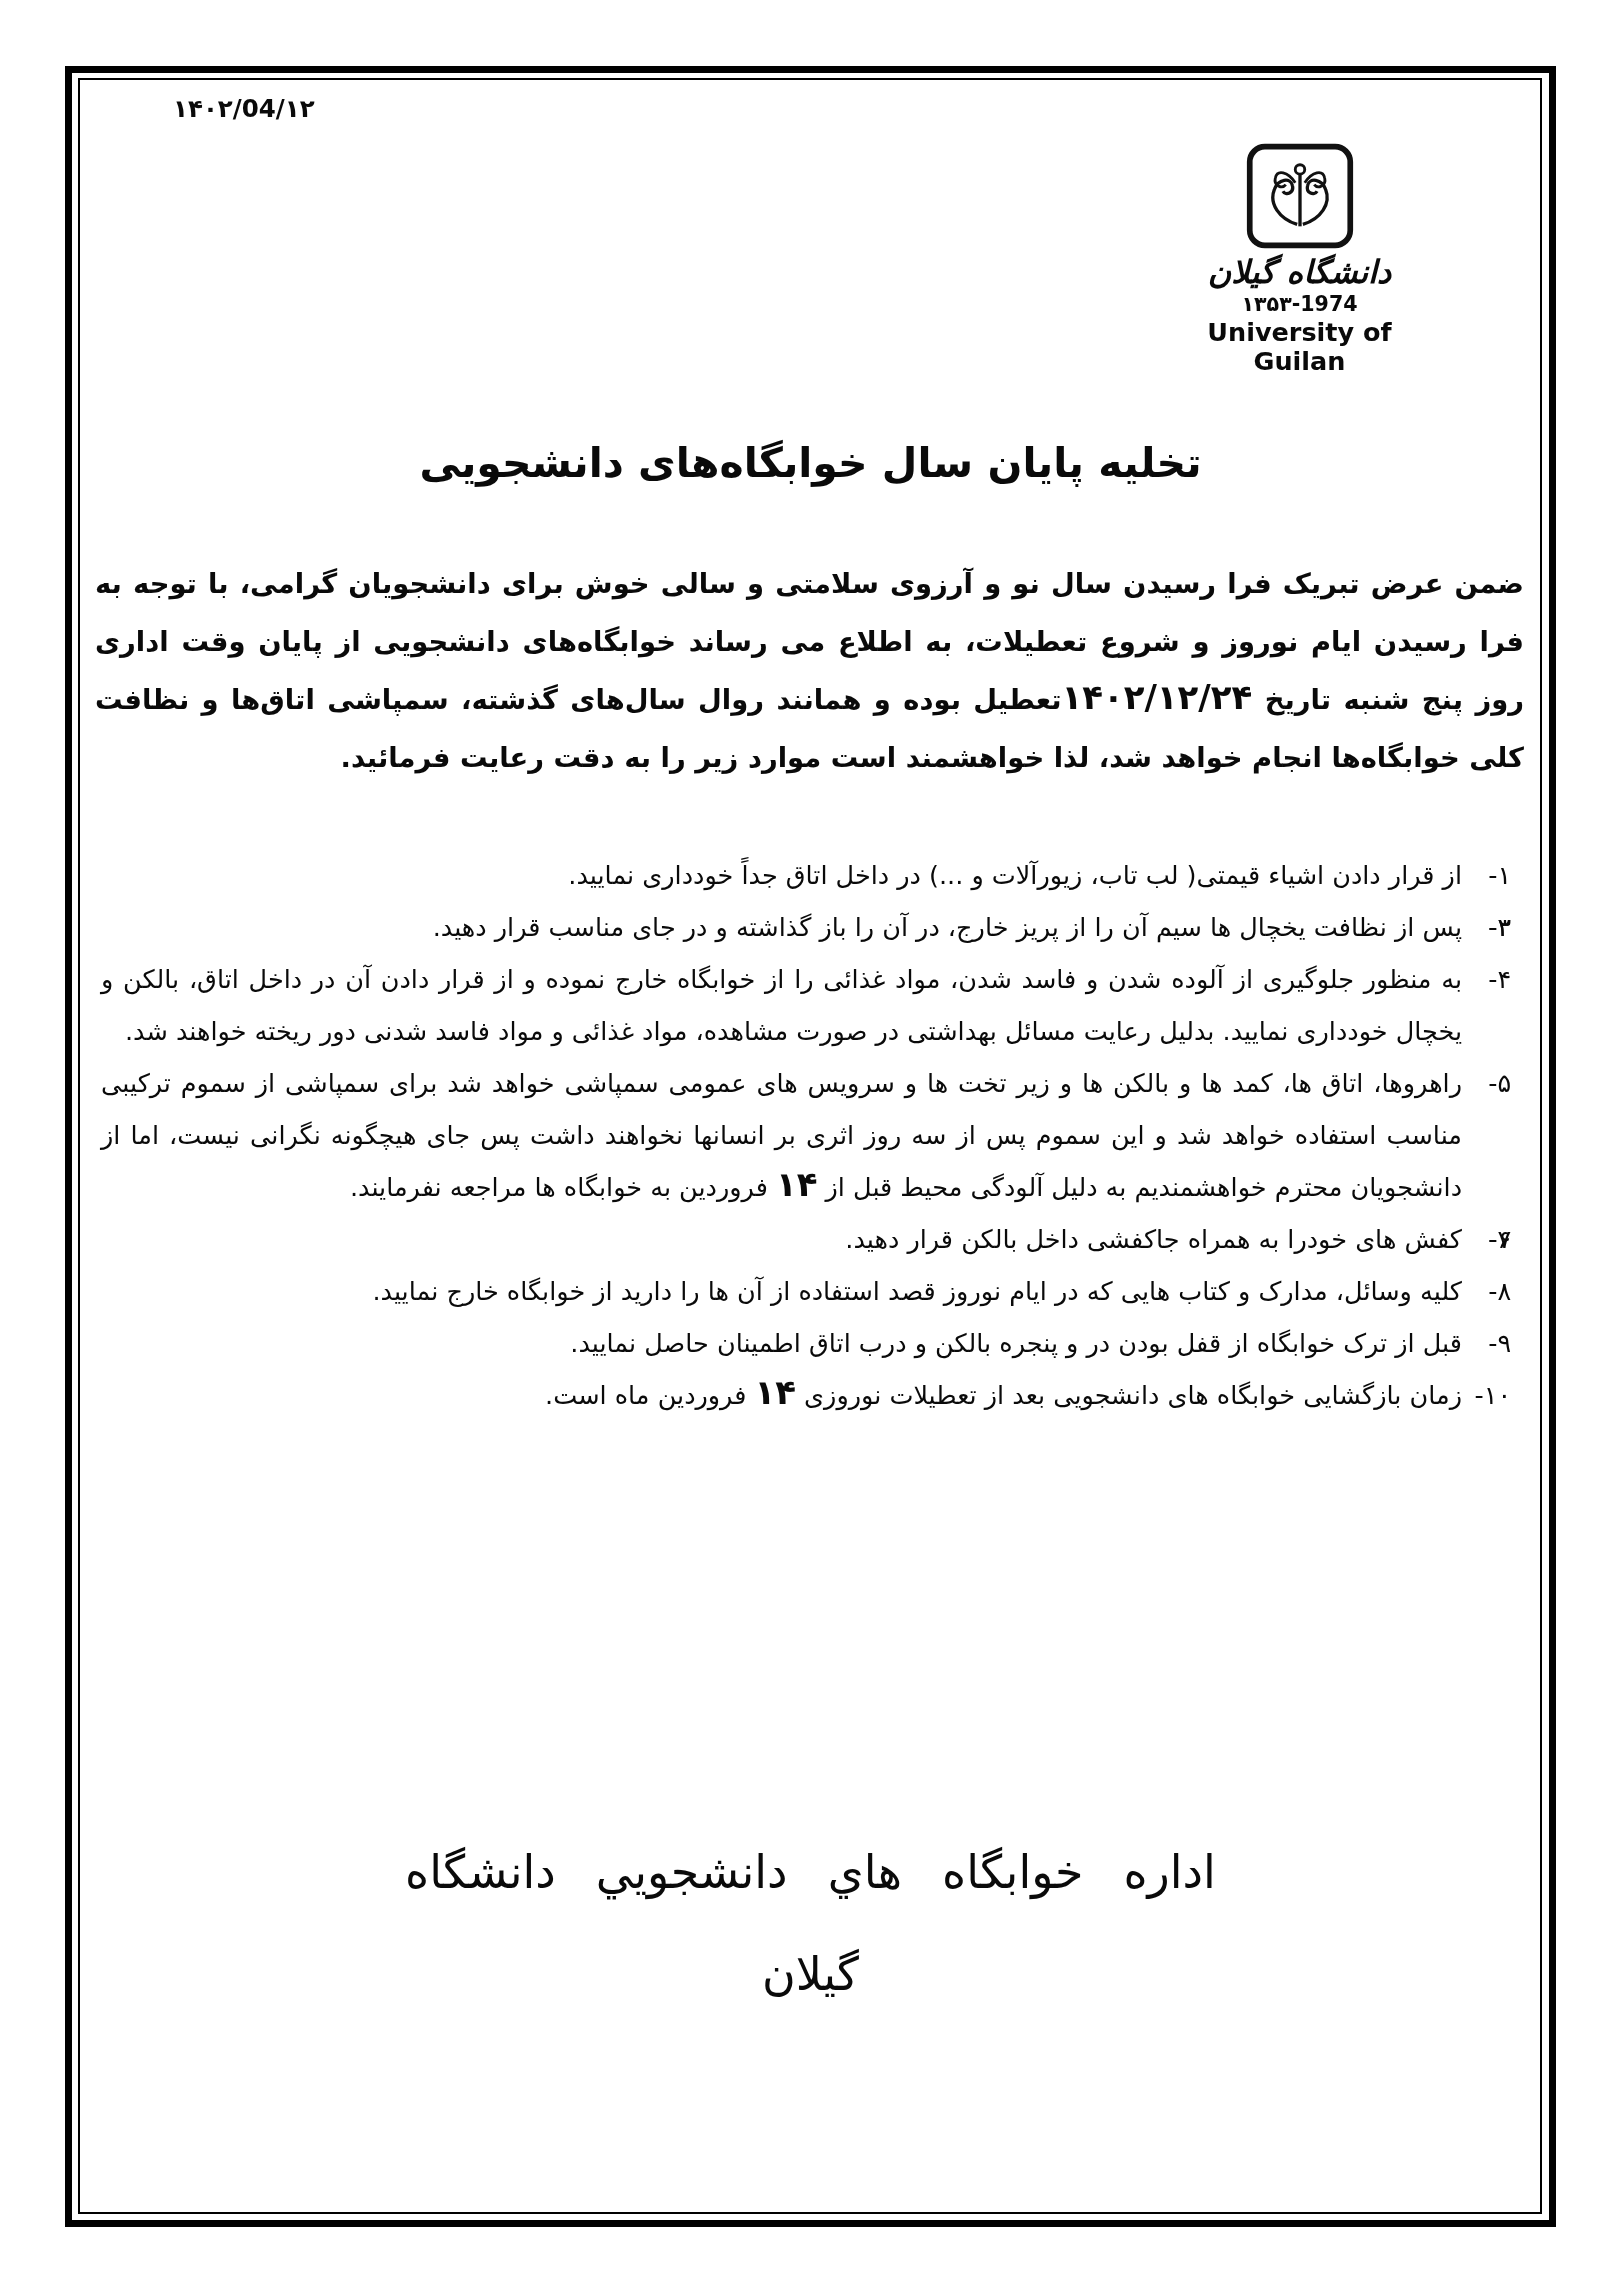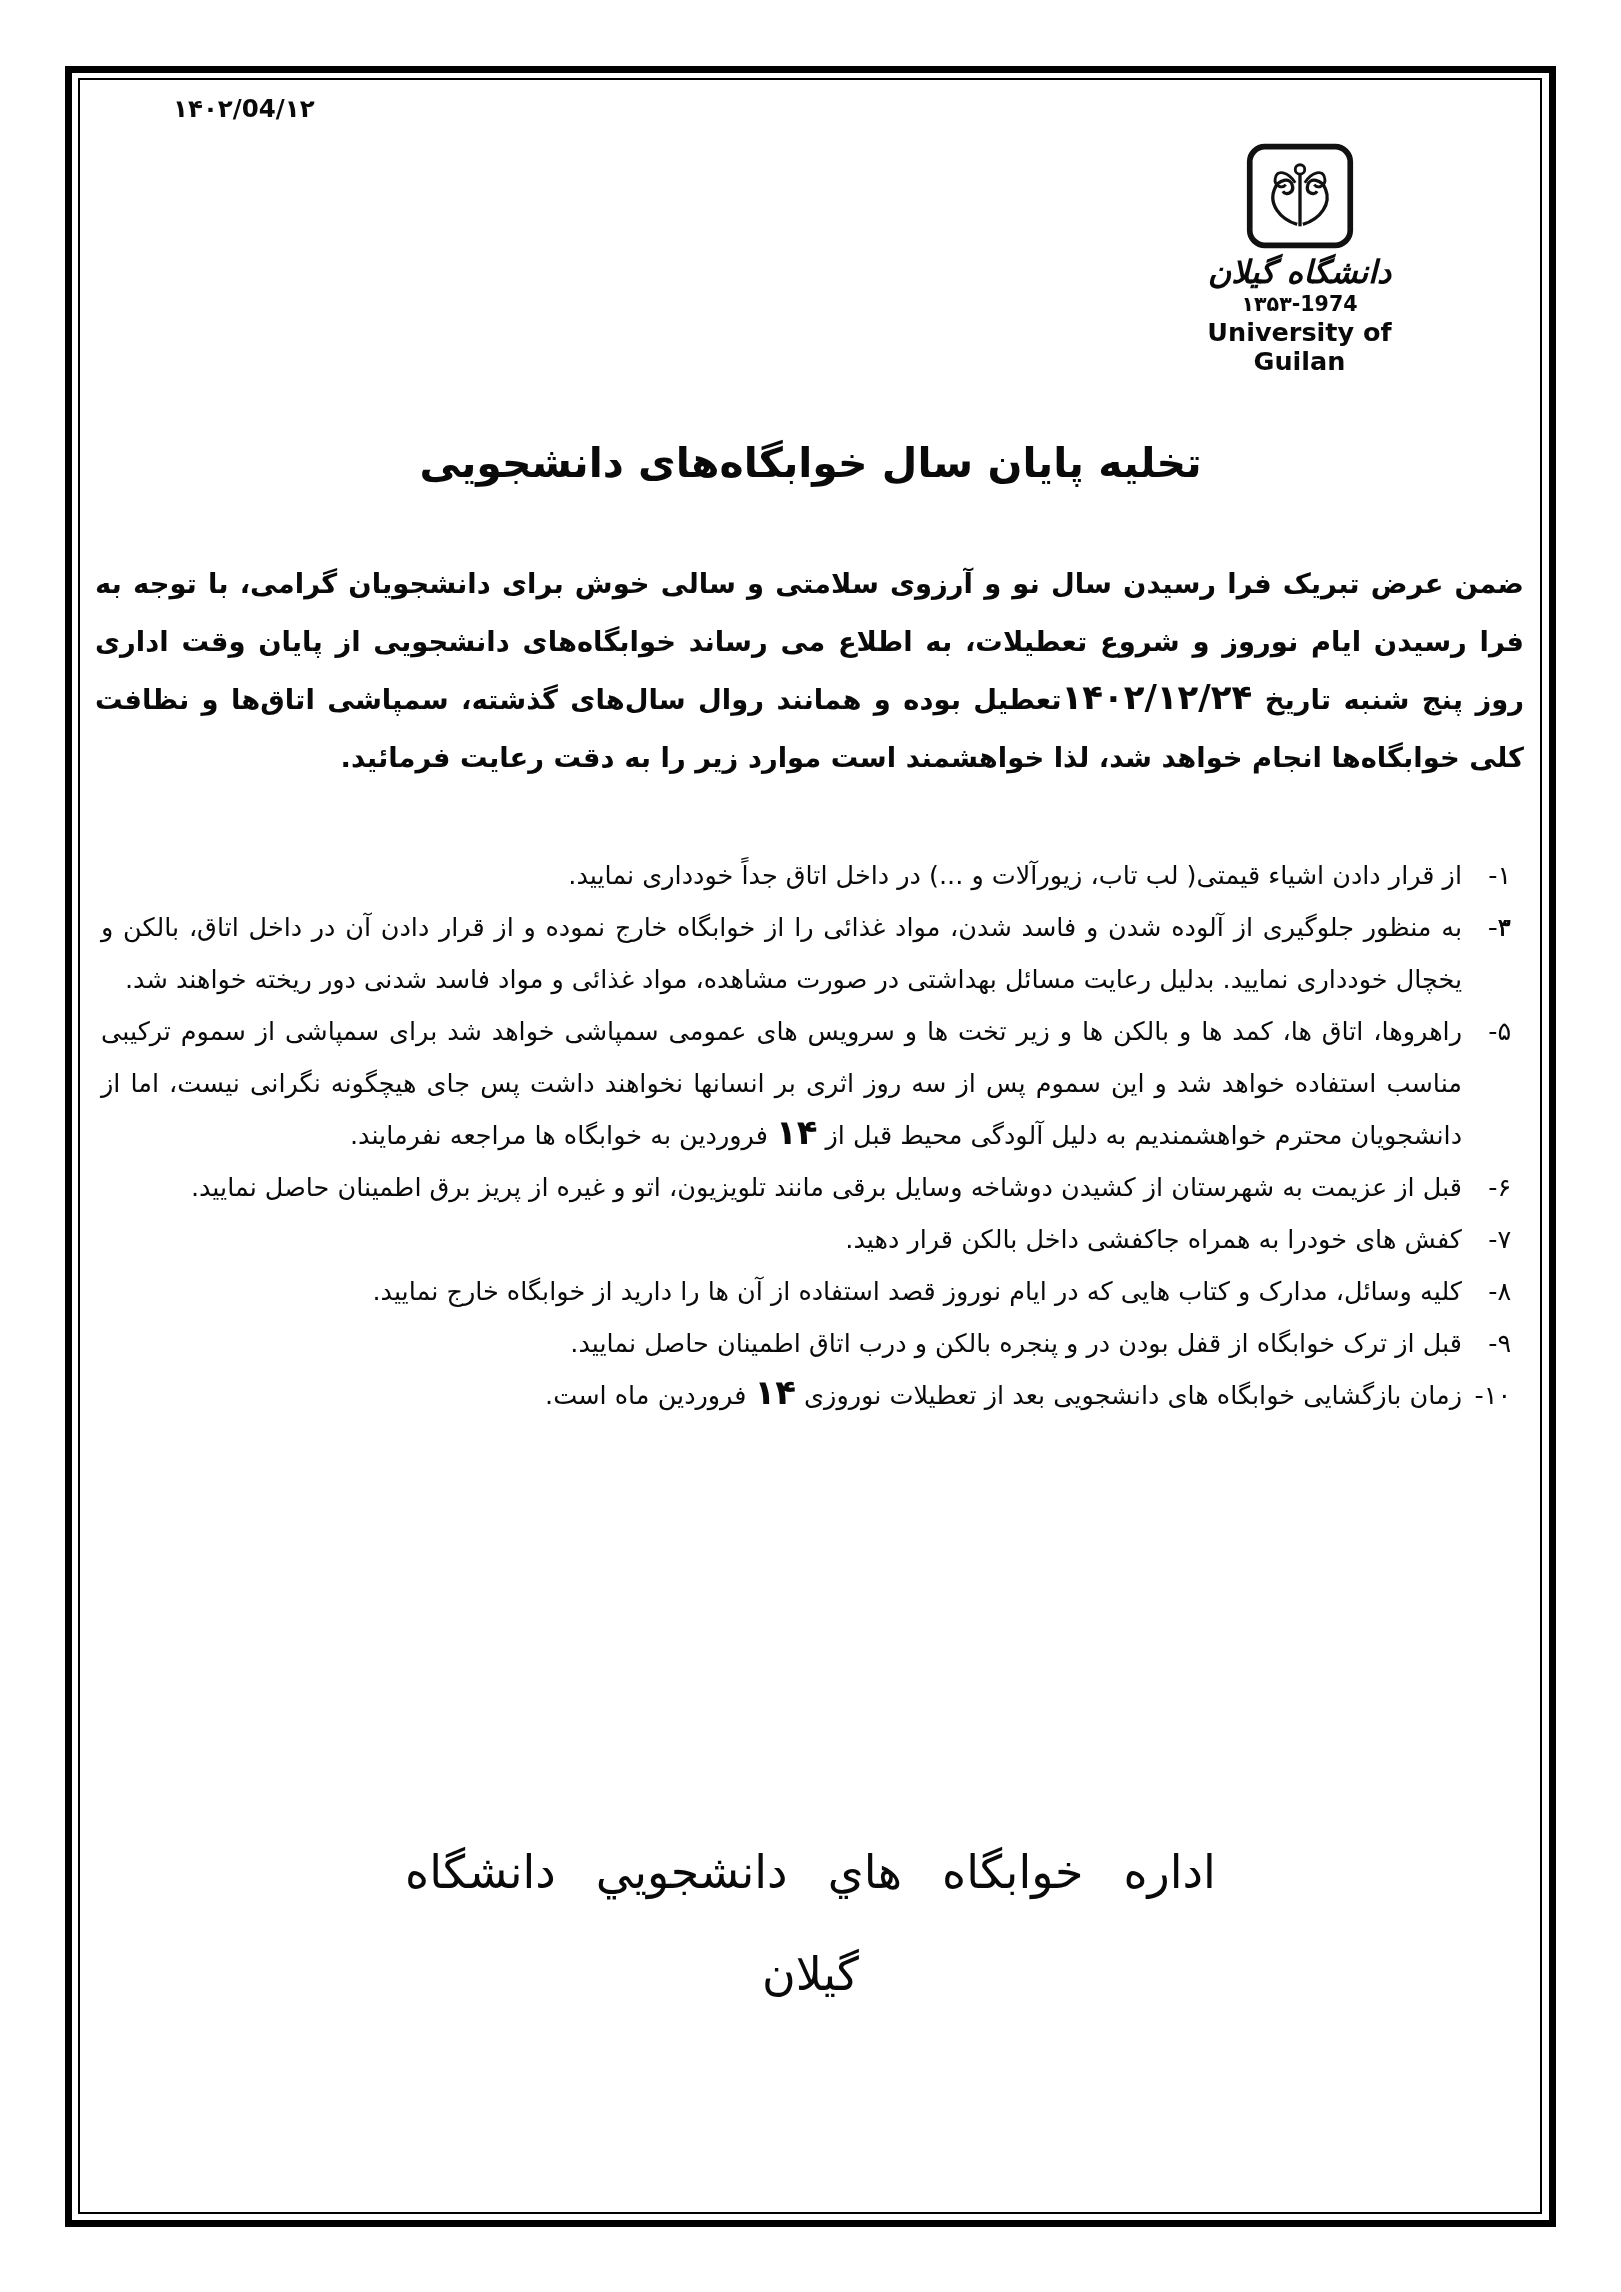--- a/index.html
+++ b/index.html
@@ -85,24 +85,24 @@
   <div class="logo-en">University of Guilan</div>
 </div>
 
 <h1 class="doc-title">تخلیه پایان سال خوابگاه‌های دانشجویی</h1>
 
 <p class="intro" id="intro"><span>ضمن عرض تبریک فرا رسیدن سال نو و آرزوی سلامتی و سالی خوش برای دانشجویان گرامی، با توجه به فرا رسیدن ایام نوروز و شروع تعطیلات، به اطلاع می رساند خوابگاه‌های دانشجویی از پایان وقت اداری روز پنج شنبه تاریخ </span><span class="big-num">۱۴۰۲/۱۲/۲۴</span><span>تعطیل بوده و همانند روال سال‌های گذشته، سمپاشی اتاق‌ها و نظافت کلی خوابگاه‌ها انجام خواهد شد، لذا خواهشمند است موارد زیر را به دقت رعایت فرمائید.</span></p>
 
 <div class="list" id="instructions-list">
     <div class="item"><span class="num">۱-</span><span>از قرار دادن اشیاء قیمتی( لب تاب، زیورآلات و ...) در داخل اتاق جداً خودداری نمایید.</span></div>
     <div class="item"><span class="num">۲-</span></div>
-    <div class="item"><span class="num">۳-</span></div>
+    <div class="item"><span class="num">۳-</span><span>پس از نظافت یخچال ها سیم آن را از پریز خارج، در آن را باز گذاشته و در جای مناسب قرار دهید.</span></div>
     <div class="item"><span class="num">۴-</span><span>به منظور جلوگیری از آلوده شدن و فاسد شدن، مواد غذائی را از خوابگاه خارج نموده و از قرار دادن آن در داخل اتاق، بالکن و یخچال خودداری نمایید. بدلیل رعایت مسائل بهداشتی در صورت مشاهده، مواد غذائی و مواد فاسد شدنی دور ریخته خواهند شد.</span></div>
     <div class="item"><span class="num">۵-</span><span>راهروها، اتاق ها، کمد ها و بالکن ها و زیر تخت ها و سرویس های عمومی سمپاشی خواهد شد برای سمپاشی از سموم ترکیبی مناسب استفاده خواهد شد و این سموم پس از سه روز اثری بر انسانها نخواهند داشت پس جای هیچگونه نگرانی نیست، اما از دانشجویان محترم خواهشمندیم به دلیل آلودگی محیط قبل از </span><span class="big-num">۱۴</span><span> فروردین به خوابگاه ها مراجعه نفرمایند.</span></div>
-    <div class="item"><span class="num">۶-</span><span>قبل از عزیمت به شهرستان از کشیدن دوشاخه وسایل برقی مانند تلویزیون، اتو و غیره از پریز برق اطمینان حاصل نمایید.</span></div>
+    <div class="item"><span class="num">۶-</span></div>
     <div class="item"><span class="num">۷-</span><span>کفش های خودرا به همراه جاکفشی داخل بالکن قرار دهید.</span></div>
     <div class="item"><span class="num">۸-</span><span>کلیه وسائل، مدارک و کتاب هایی که در ایام نوروز قصد استفاده از آن ها را دارید از خوابگاه خارج نمایید.</span></div>
     <div class="item"><span class="num">۹-</span><span>قبل از ترک خوابگاه از قفل بودن در و پنجره بالکن و درب اتاق اطمینان حاصل نمایید.</span></div>
     <div class="item"><span class="num">۱۰-</span><span>زمان بازگشایی خوابگاه های دانشجویی بعد از تعطیلات نوروزی  </span><span class="big-num">۱۴</span><span> فروردین ماه است.</span></div>
   </div>
 
 <div class="signature">
   <div>اداره خوابگاه هاي دانشجويي دانشگاه</div>
   <div>گيلان</div>
 </div>

